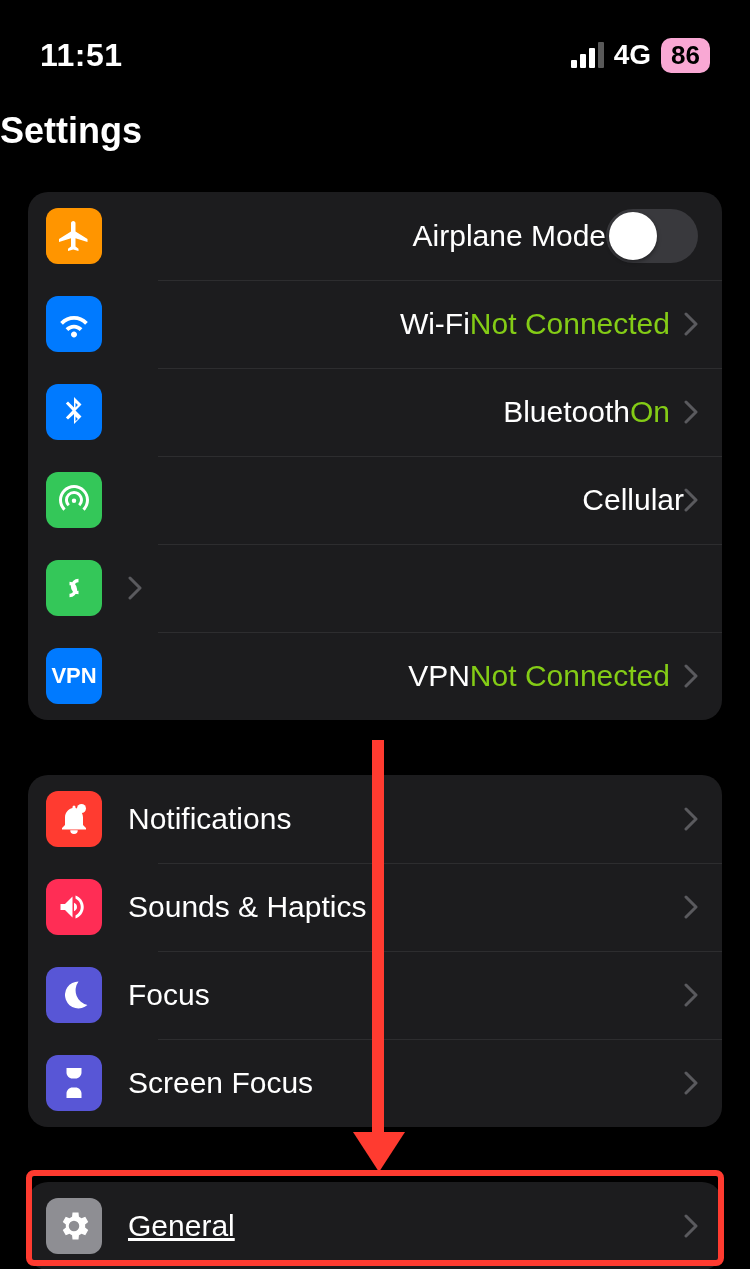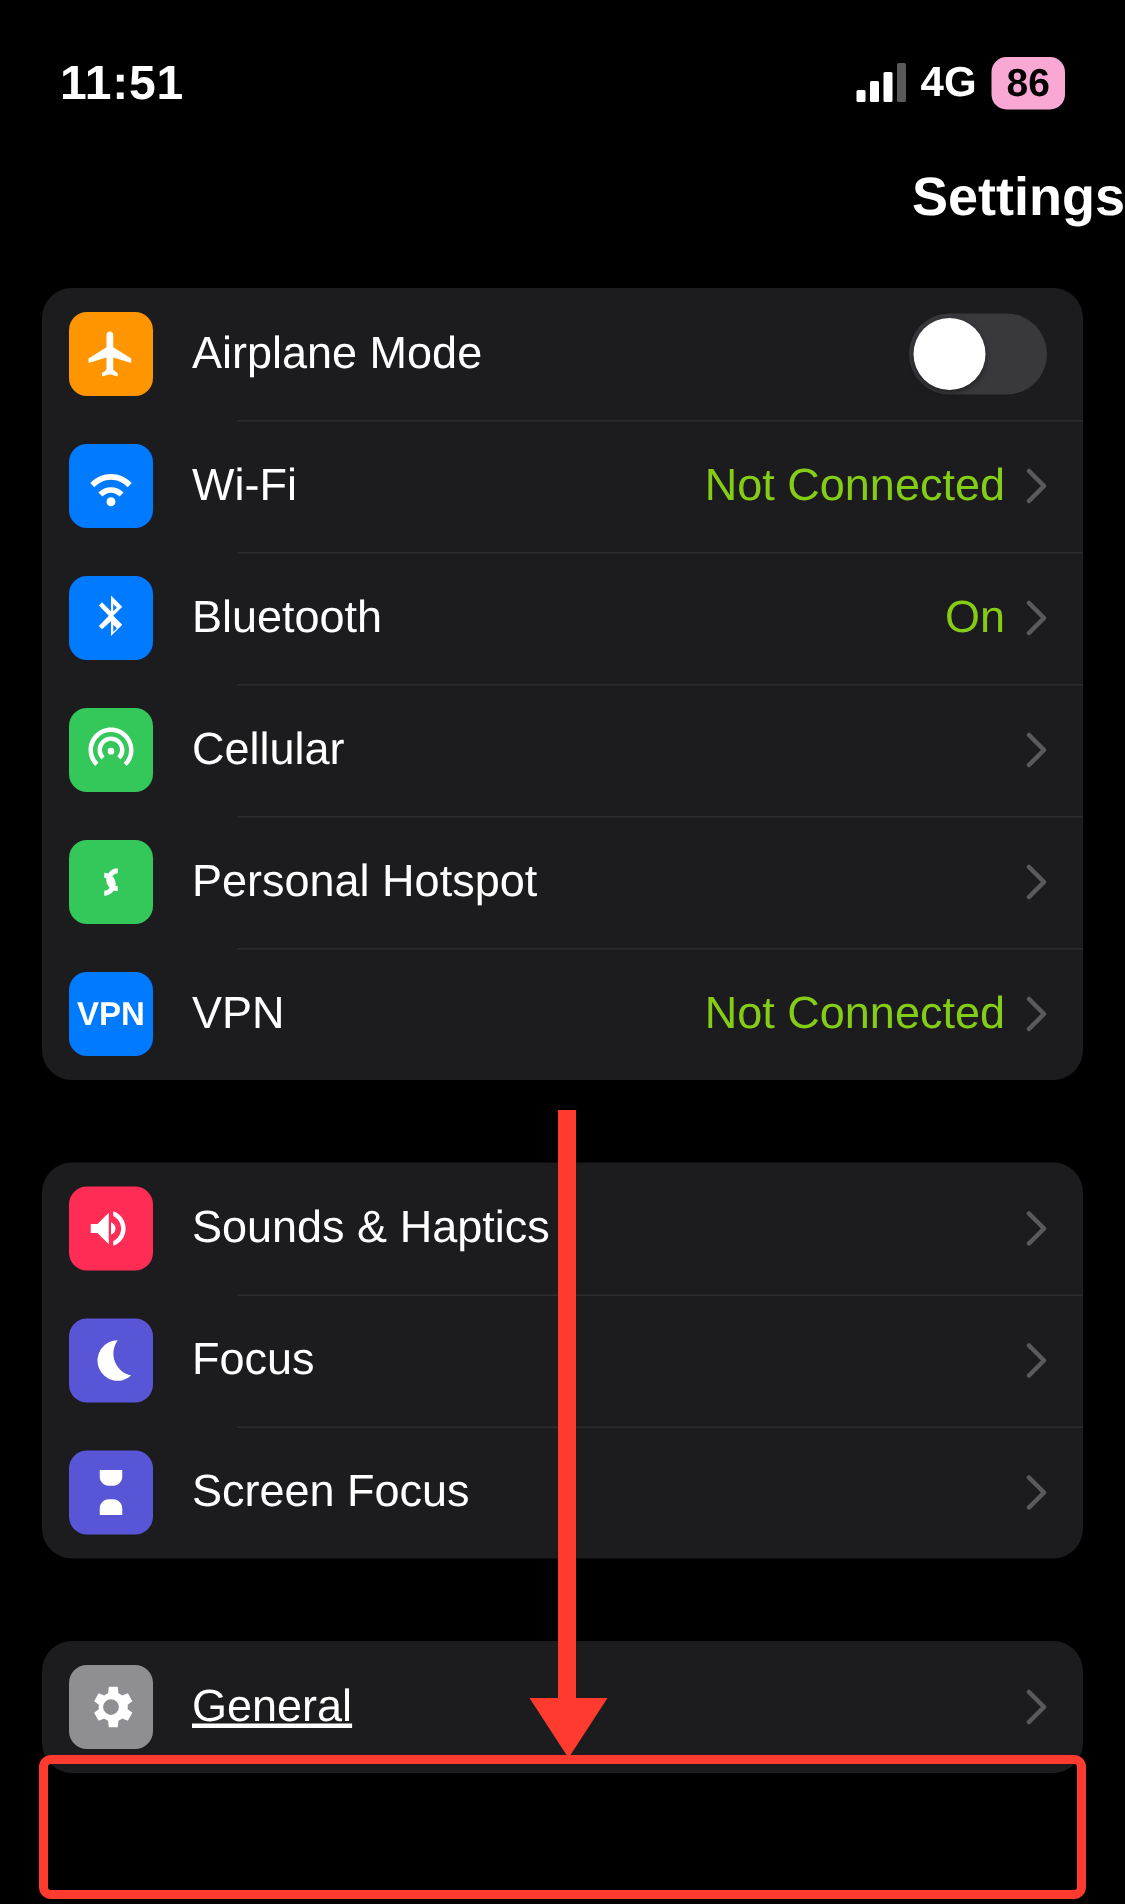--- a/index.html
+++ b/index.html
@@ -7,27 +7,27 @@
   .screen { width: 750px; height: 1102px; position: relative; background: #000; }
 
   
   .status-bar { display:flex; justify-content: space-between; align-items: center; padding: 30px 40px 0 40px; height: 80px; }
   .status-time { font-size: 32px; font-weight: 600; letter-spacing: 0.5px; }
   .status-right { display:flex; align-items:center; gap: 10px; }
   .status-4g { font-size: 28px; font-weight: 600; }
   .battery-pill { background:#f9a8d4; color:#000; border-radius: 10px; padding: 2px 10px; font-size: 26px; font-weight: 700; }
 
   
-  .header { text-align:right; padding: 30px 0 30px; margin-left: 36px; }
+  .header { text-align:left; padding: 30px 0 30px; }
   .header h1 { font-size: 36px; font-weight: 700; }
 
   
   .groups { padding: 0 28px; }
   .group { background: #1c1c1e; border-radius: 20px; margin-top: 20px; overflow:hidden; }
-  .group.first { margin-top: 10px; }
+  .group.first { margin-top: 10px; text-align: right; }
   .group.third { margin-top: 55px; position: relative; text-decoration: underline; }
 
   
   .row { display:flex; align-items:center; padding: 16px 24px 16px 18px; min-height: 86px; position:relative; }
   .row + .row::before { content:""; position:absolute; left: 130px; right:0; top:0; height:1px; background: rgba(255,255,255,0.08); }
   .icon-wrap { width:56px; height:56px; border-radius:12px; display:flex; align-items:center; justify-content:center; flex-shrink:0; margin-right: 26px; }
   .row-label { font-size: 30px; font-weight: 400; flex: 1; white-space:nowrap; }
   .row-value { font-size: 30px; color: #84cc16; margin-right: 14px; white-space:nowrap; }
   .chevron svg { width: 14px; height: 24px; display:block; }
   .chevron path { stroke: #5a5a5e; stroke-width: 3; fill:none; stroke-linecap: round; stroke-linejoin: round; }
@@ -145,21 +145,20 @@
             </svg>
           </div>
       </div>
 
       <div class="row">
         <div class="icon-wrap ic-green">
           <svg viewBox="0 0 24 24">
               <path fill="none" stroke="#fff" stroke-width="2.2" d="M9 9a4 4 0 1 1 0 8 M15 15a4 4 0 1 1 0-8"></path>
             </svg>
         </div>
-        <div class="row-label">Personal Hotspot</div>
         <div class="chevron">
             <svg viewBox="0 0 14 24">
               <path d="M2 2l10 10L2 22"></path>
             </svg>
           </div>
       </div>
 
       <div class="row">
         <div class="icon-wrap ic-vpn">
           <span class="vpn-text">VPN</span>
@@ -170,20 +169,34 @@
             <svg viewBox="0 0 14 24">
               <path d="M2 2l10 10L2 22"></path>
             </svg>
           </div>
       </div>
 
     </div>
 
     <div class="group" style="margin-top:55px">
 
+      <div class="row">
+        <div class="icon-wrap ic-red">
+          <svg viewBox="0 0 24 24">
+              <path fill="#fff" d="M12 22a2.5 2.5 0 0 0 2.5-2.5h-5A2.5 2.5 0 0 0 12 22zm6-6V11c0-3.1-2-5.6-5-6.3V4a1 1 0 1 0-2 0v.7C8 5.4 6 7.9 6 11v5l-2 2v1h16v-1l-2-2z"></path>
+              <circle cx="17" cy="5" r="3" fill="#fff"></circle>
+            </svg>
+        </div>
+        <div class="row-label">Notifications</div>
+        <div class="chevron">
+            <svg viewBox="0 0 14 24">
+              <path d="M2 2l10 10L2 22"></path>
+            </svg>
+          </div>
+      </div>
 
       <div class="row">
         <div class="icon-wrap ic-pink">
           <svg viewBox="0 0 24 24">
               <path fill="#fff" d="M3 10v4h3l5 5V5L6 10H3zm11 2c0-1.3-.8-2.4-2-2.8v5.6c1.2-.4 2-1.5 2-2.8zm2.5 0c0 2.5-1.5 4.6-3.5 5.6v2.1c3.2-1.1 5.5-4.1 5.5-7.7s-2.3-6.6-5.5-7.7v2.1c2 1 3.5 3.1 3.5 5.6z"></path>
             </svg>
         </div>
         <div class="row-label">Sounds &amp; Haptics</div>
         <div class="chevron">
             <svg viewBox="0 0 14 24">

